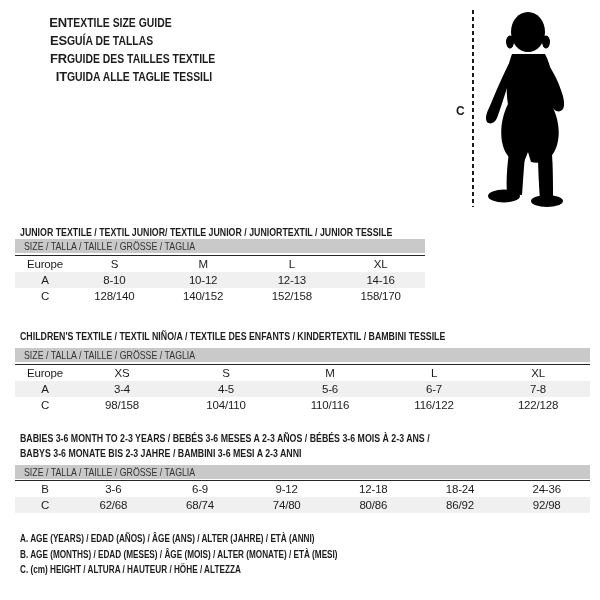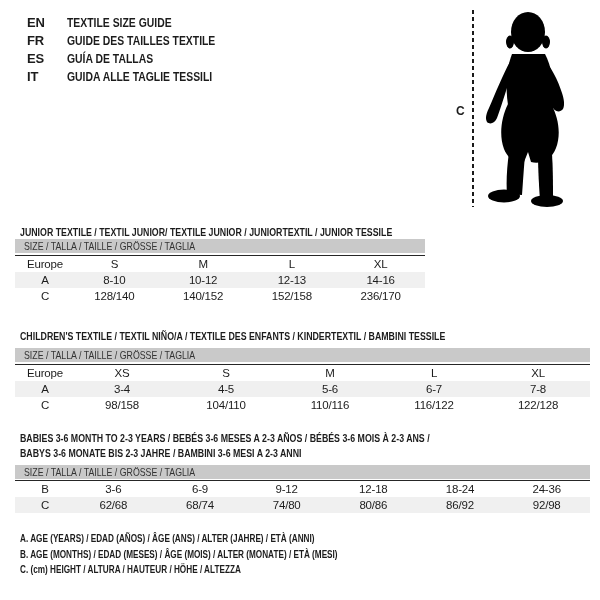--- a/index.html
+++ b/index.html
@@ -9,21 +9,21 @@
     background:#ffffff;
     font-family:"Liberation Sans", sans-serif;
     color:#1c1c1c;
     overflow:hidden;
   }
   .cond { display:inline-block; transform:scaleX(0.8); transform-origin:0 50%; white-space:nowrap; }
 
   
   .lang { position:absolute; left:27px; top:13px; }
   .lang-row { display:flex; height:18px; align-items:center; font-weight:700; font-size:13px; }
-  .lang-code { width:40px; letter-spacing:-0.2px; }
+  .lang-code { width:40px; letter-spacing:-0.2px;text-align:right; }
   .lang-title .cond { transform:scaleX(0.8); }
 
   
   .height-line {
     position:absolute; left:472px; top:10px; width:2px; height:197px;
     background:repeating-linear-gradient(to bottom, #1a1a1a 0 4px, transparent 4px 7px);
   }
   .height-label { position:absolute; left:456px; top:104px; font-size:12px; font-weight:700; }
   .baby-svg { position:absolute; left:482px; top:12px; }
 
@@ -55,26 +55,26 @@
 </style>
 </head>
 <body>
 
 <div class="lang">
   <div class="lang-row">
     <span class="lang-code">EN</span>
     <span class="lang-title"><span class="cond">TEXTILE SIZE GUIDE</span></span>
   </div>
   <div class="lang-row">
+    <span class="lang-code">ES</span>
+    <span class="lang-title"><span class="cond">GUÍA DE TALLAS</span></span>
+  </div>
+  <div class="lang-row">
     <span class="lang-code">FR</span>
     <span class="lang-title"><span class="cond">GUIDE DES TAILLES TEXTILE</span></span>
-  </div>
-  <div class="lang-row">
-    <span class="lang-code">ES</span>
-    <span class="lang-title"><span class="cond">GUÍA DE TALLAS</span></span>
   </div>
   <div class="lang-row">
     <span class="lang-code">IT</span>
     <span class="lang-title"><span class="cond">GUIDA ALLE TAGLIE TESSILI</span></span>
   </div>
 </div>
 
 <div class="height-line"></div>
 <div class="height-label">C</div>
 <svg class="baby-svg" width="86" height="196" viewBox="0 0 86 196" fill="#000000" xmlns="http://www.w3.org/2000/svg">
@@ -117,21 +117,21 @@
         <div class="tcell">8-10</div>
         <div class="tcell">10-12</div>
         <div class="tcell">12-13</div>
         <div class="tcell">14-16</div>
       </div>
       <div class="trow">
         <div class="tcell rowhead">C</div>
         <div class="tcell">128/140</div>
         <div class="tcell">140/152</div>
         <div class="tcell">152/158</div>
-        <div class="tcell">236/170</div>
+        <div class="tcell">158/170</div>
       </div>
     </div>
 </div>
 
 <div class="sizetable t2">
   <div class="ttitle"><span class="cond">CHILDREN'S TEXTILE / TEXTIL NIÑO/A / TEXTILE DES ENFANTS / KINDERTEXTIL / BAMBINI TESSILE</span></div>
   <div class="bar"><span class="cond">SIZE / TALLA / TAILLE / GRÖSSE / TAGLIA</span></div>
   <div class="tbody">
       <div class="trow">
         <div class="tcell rowhead">Europe</div>

